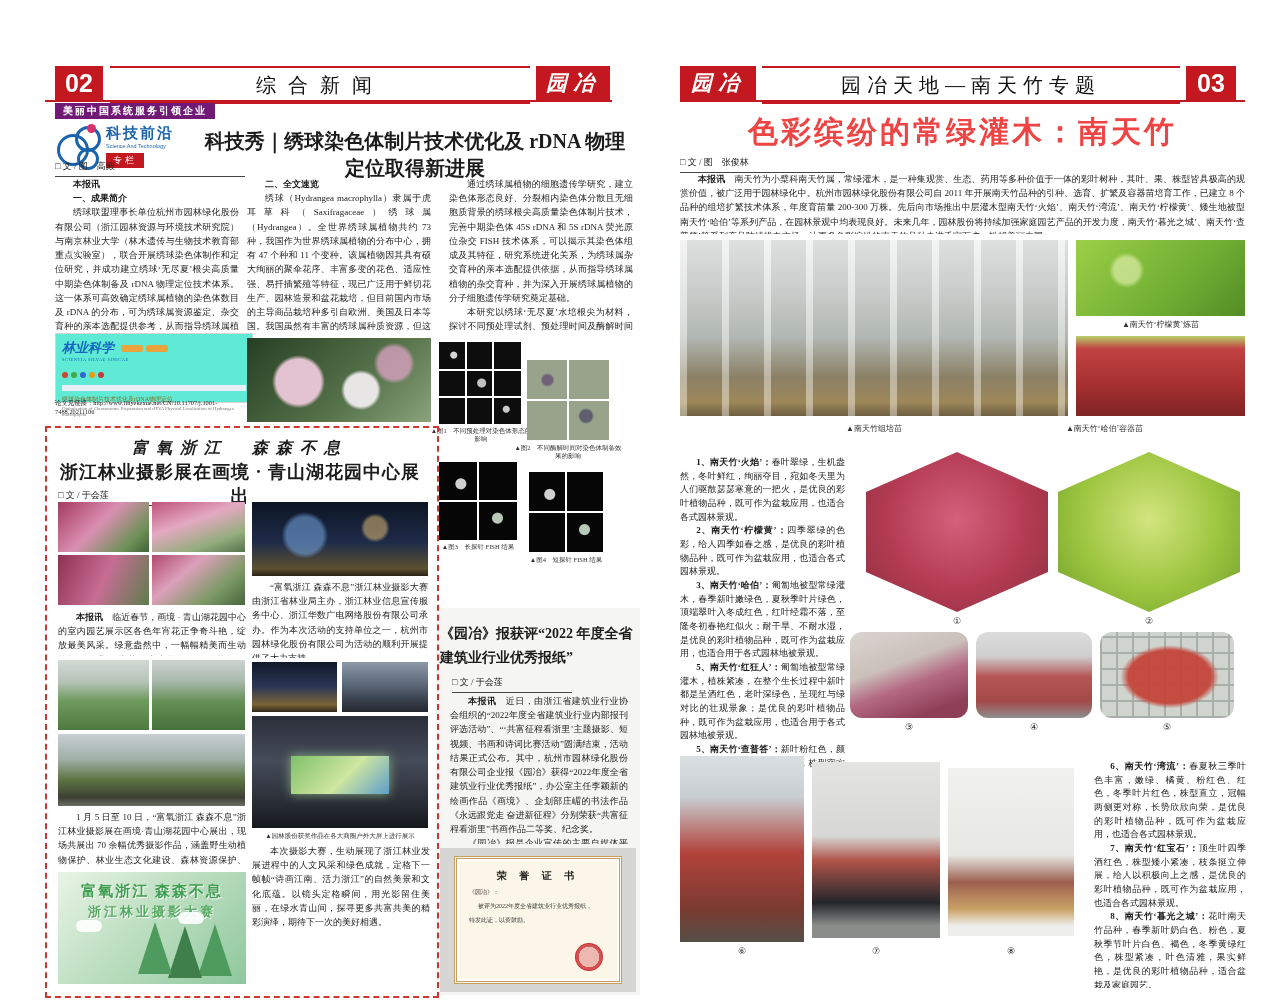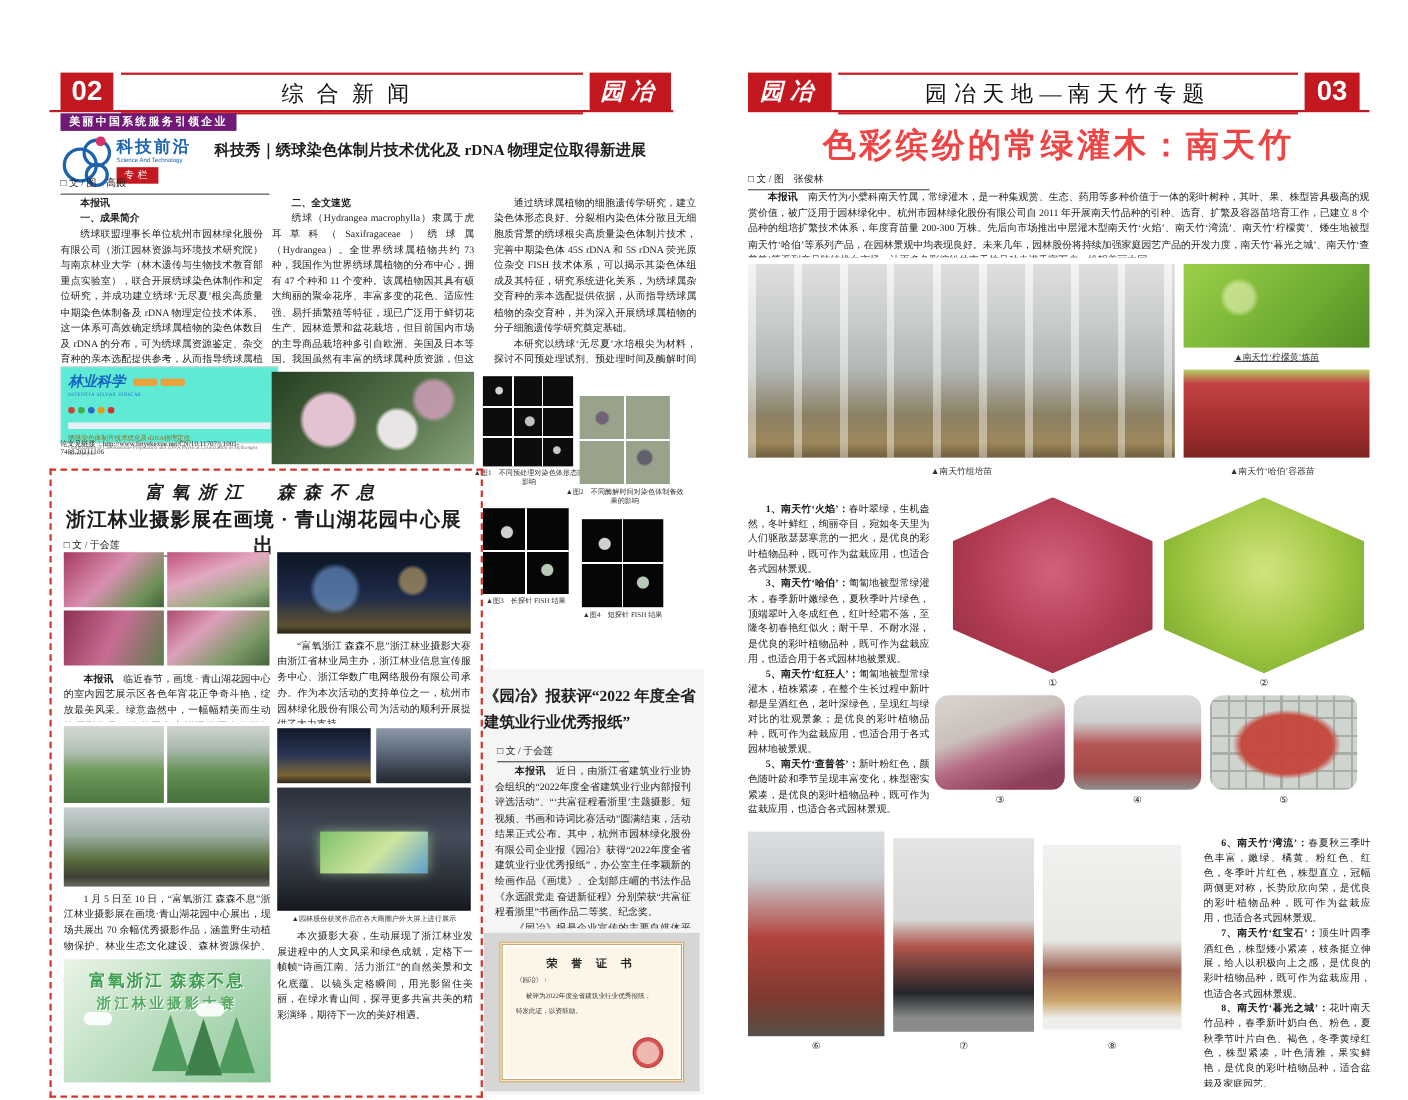--- a/index.html
+++ b/index.html
@@ -122,21 +122,21 @@
   .sci-ic{position:relative;}
   .sci-ic .c1,.sci-ic .c2,.sci-ic .c3{position:absolute;border:3px solid #1b63ad;border-radius:50%;}
   .sci-ic .c1{width:26px;height:26px;left:2px;top:10px;}
   .sci-ic .c2{width:20px;height:20px;left:20px;top:2px;}
   .sci-ic .c3{width:16px;height:16px;left:22px;top:24px;}
   .sci-ic .rd{position:absolute;width:9px;height:9px;border-radius:50%;background:#d6336c;left:32px;top:0;}
   .scititle{color:#1b63ad;font-weight:bold;font-size:15px;letter-spacing:2px;}
   .scisub{color:#1b63ad;font-size:5.5px;}
   .scibadge{background:#c3181f;color:#fff;font-size:9px;letter-spacing:3px;display:inline-block;
             padding:1px 7px;margin-top:2px;font-family:"Liberation Sans",sans-serif;}
-  .a1title{font-size:14px;font-weight:bold;text-align:left;}
+  .a1title{font-size:20px;font-weight:bold;text-align:center;}
 </style>
 </head>
 <body>
 
 <div class="canvas">
 
   <div>
     <div class="abs redbox pgnum" style="left:55px;top:66px;width:48px;height:34px;">02</div>
     <div class="abs sectitle" style="left:110px;top:66px;width:420px;height:34px;">综合新闻</div>
     <div class="abs redbox brand" style="left:536px;top:66px;width:74px;height:34px;">园冶</div>
@@ -277,26 +277,27 @@
     <div class="abs byline" style="left:680px;top:156px;width:165px;">□ 文 / 图　张俊林</div>
 
     <div class="abs bt" style="left:680px;top:172px;width:565px;height:62px;">
       <p><b>本报讯</b>　<span>南天竹为小檗科南天竹属，常绿灌木，是一种集观赏、生态、药用等多种价值于一体的彩叶树种，其叶、果、株型皆具极高的观赏价值，被广泛用于园林绿化中。杭州市园林绿化股份有限公司自 2011 年开展南天竹品种的引种、选育、扩繁及容器苗培育工作，已建立 8 个品种的组培扩繁技术体系，年度育苗量 200-300 万株。先后向市场推出中层灌木型南天竹‘火焰’、南天竹‘湾流’、南天竹‘柠檬黄’、矮生地被型南天竹‘哈伯’等系列产品，在园林景观中均表现良好。未来几年，园林股份将持续加强家庭园艺产品的开发力度，南天竹‘暮光之城’、南天竹‘查普答’等系列产品陆续推向市场，让更多色彩缤纷的南天竹品种走进千家万户，扮靓美丽中国。</span></p>
     </div>
 
     <div class="ph p-house" style="left:680px;top:240px;width:388px;height:176px;"></div>
     <div class="abs cap" style="left:680px;top:424px;width:388px;font-size:8px;">▲南天竹组培苗</div>
 
     <div class="ph p-lemon" style="left:1076px;top:240px;width:169px;height:76px;"></div>
-    <div class="abs cap" style="left:1076px;top:320px;width:169px;font-size:8px;text-decoration:underline;">▲南天竹‘柠檬黄’炼苗</div>
+    <div class="abs cap" style="left:1076px;top:320px;width:169px;font-size:8px;">▲南天竹‘柠檬黄’炼苗</div>
     <div class="ph p-redfield" style="left:1076px;top:336px;width:169px;height:80px;"></div>
-    <div class="abs cap" style="left:1072px;top:424px;width:169px;font-size:8px;">▲南天竹‘哈伯’容器苗</div>
+    <div class="abs cap" style="left:1020px;top:424px;width:169px;font-size:8px;">▲南天竹‘哈伯’容器苗</div>
 
     <div class="abs items" style="left:680px;top:456px;width:165px;height:312px;">
       <p class="item"><b>1、南天竹‘火焰’：</b><span>春叶翠绿，生机盎然，冬叶鲜红，绚丽夺目，宛如冬天里为人们驱散瑟瑟寒意的一把火，是优良的彩叶植物品种，既可作为盆栽应用，也适合各式园林景观。</span></p>
+      <p class="item"><b>2、南天竹‘柠檬黄’：</b><span>四季翠绿的色彩，给人四季如春之感，是优良的彩叶植物品种，既可作为盆栽应用，也适合各式园林景观。</span></p>
       <p class="item"><b>3、南天竹‘哈伯’：</b><span>匍匐地被型常绿灌木，春季新叶嫩绿色，夏秋季叶片绿色，顶端翠叶入冬成红色，红叶经霜不落，至隆冬初春艳红似火；耐干旱、不耐水湿，是优良的彩叶植物品种，既可作为盆栽应用，也适合用于各式园林地被景观。</span></p>
       <p class="item"><b>5、南天竹‘红狂人’：</b><span>匍匐地被型常绿灌木，植株紧凑，在整个生长过程中新叶都是呈酒红色，老叶深绿色，呈现红与绿对比的壮观景象；是优良的彩叶植物品种，既可作为盆栽应用，也适合用于各式园林地被景观。</span></p>
       <p class="item"><b>5、南天竹‘查普答’：</b><span>新叶粉红色，颜色随叶龄和季节呈现丰富变化，株型密实紧凑，是优良的彩叶植物品种，既可作为盆栽应用，也适合各式园林景观。</span></p>
     </div>
 
     <div class="ph hexph p-hexred" style="left:866px;top:452px;width:182px;height:160px;"></div>
     <div class="ph hexph p-hexgreen" style="left:1058px;top:452px;width:182px;height:160px;"></div>
     <div class="abs lbl" style="left:866px;top:616px;width:182px;">①</div>
     <div class="abs lbl" style="left:1058px;top:616px;width:182px;">②</div>
 

